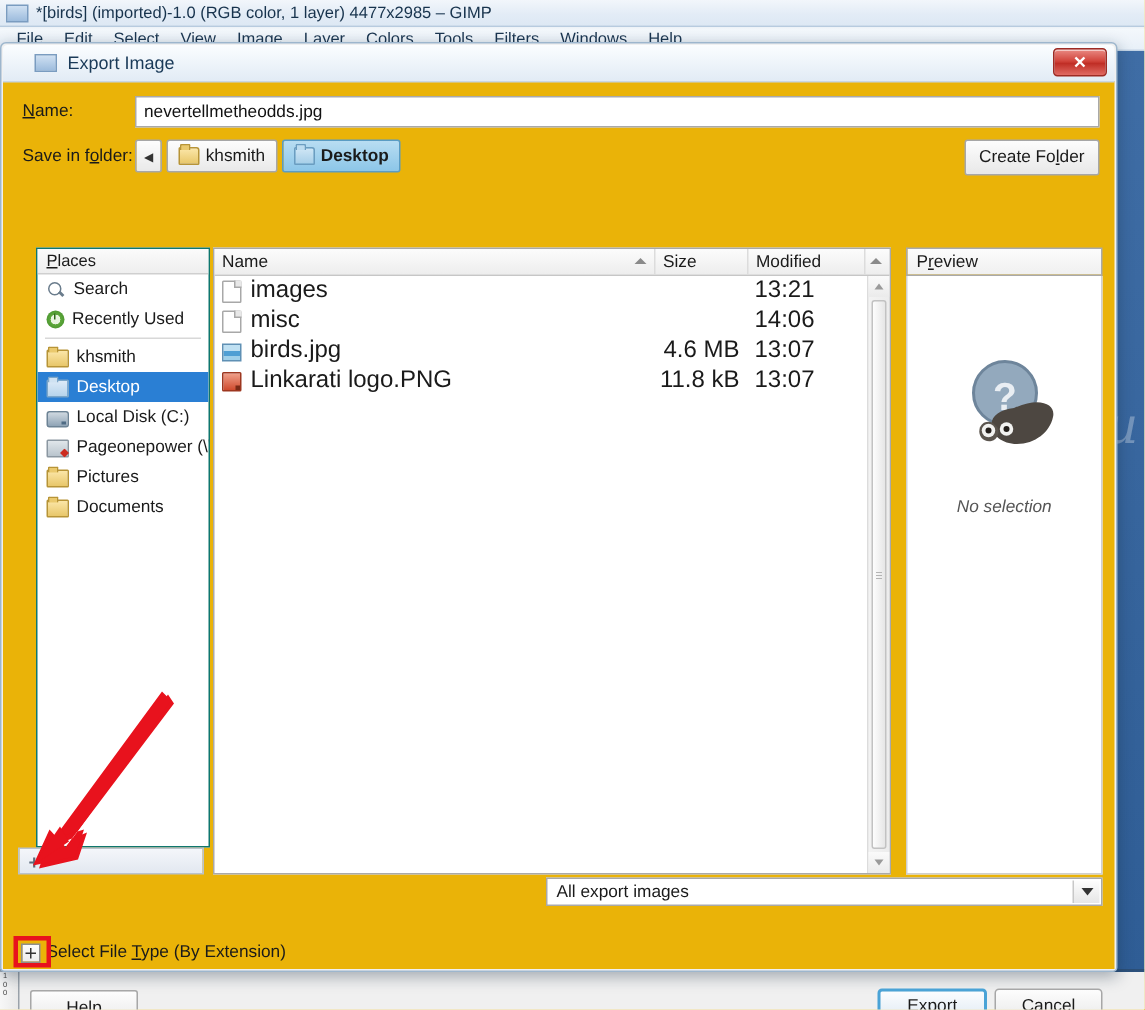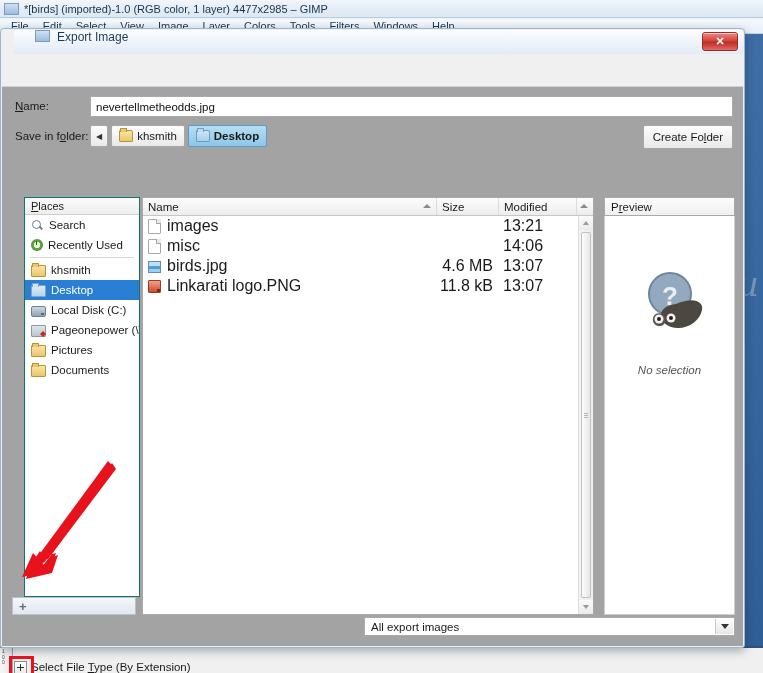--- a/index.html
+++ b/index.html
@@ -108,24 +108,23 @@
     border: 1px solid #9db6cd;
     border-radius: 4px 4px 3px 3px;
     box-shadow: 0 3px 10px rgba(20,40,60,0.35);
     box-sizing: border-box;
   }
   .dlg-titlebar {
     position: absolute;
     left: 1px; top: 1px; right: 1px; height: 24px;
     background: linear-gradient(#fbfdff 0%, #eef4fa 50%, #e2ebf5 100%);
     border-radius: 3px 3px 0 0;
-    display: flex; 
+    display: flex; align-items: center;
     padding-left: 21px;
     box-sizing: border-box;
-    margin-left: 12px;
   }
   .dlg-titlebar .winicon {
     width: 13px; height: 10px;
     background: linear-gradient(#cfe0f2, #9dbcdd);
     border: 1px solid #7a9cc0;
     margin-right: 7px;
     flex: 0 0 auto;
   }
   .dlg-title-text {
     font-size: 12px;
@@ -142,24 +141,23 @@
     font-size: 11px;
     font-weight: bold;
     display: flex; align-items: center; justify-content: center;
     cursor: pointer;
     box-shadow: inset 0 1px 0 rgba(255,255,255,0.55);
   }
 
   .dlg-body {
     position: absolute;
     left: 1px; top: 25px; right: 1px; bottom: 1px;
-    background: #a3a3a3;
+    background: #eab308;
     border-top: 1px solid #c9d6e2;
     box-sizing: border-box;
-    margin-top: 32px;
   }
 
   
   .row-name {
     position: absolute; left: 10px; top: 9px; right: 10px; height: 22px;
   }
   .lbl-name {
     position: absolute; left: 3px; top: 4px;
     font-size: 11.5px;
   }

